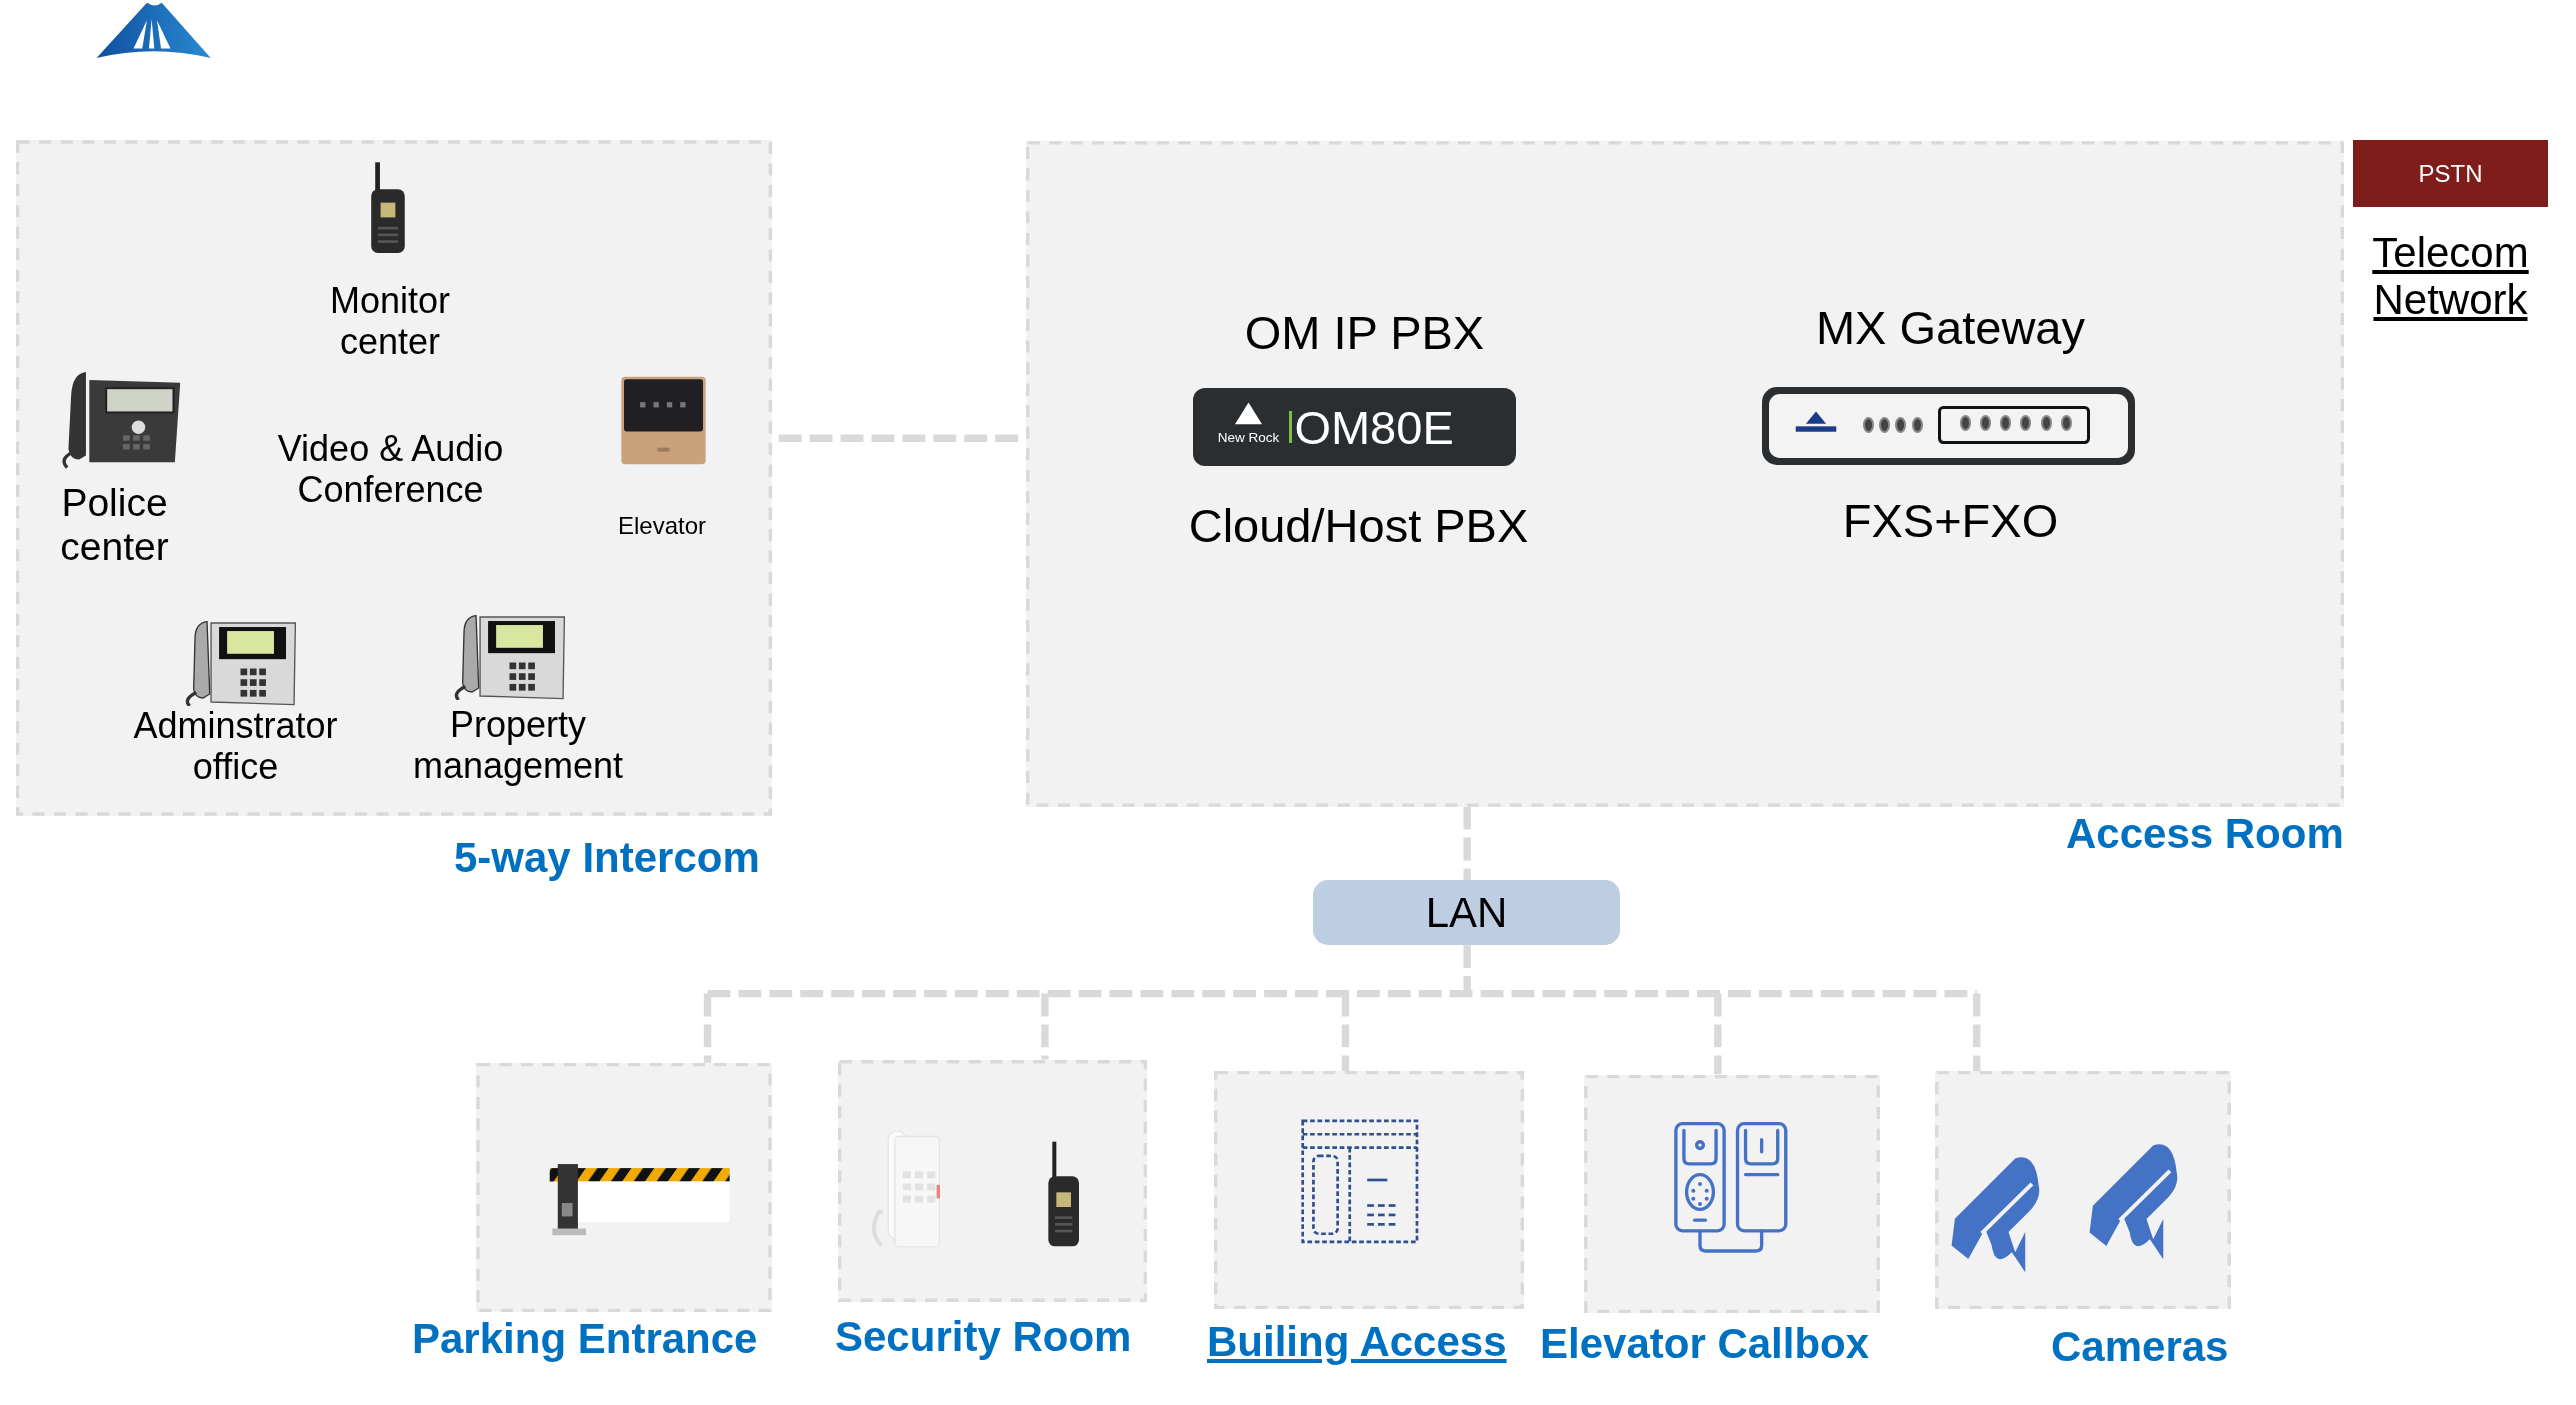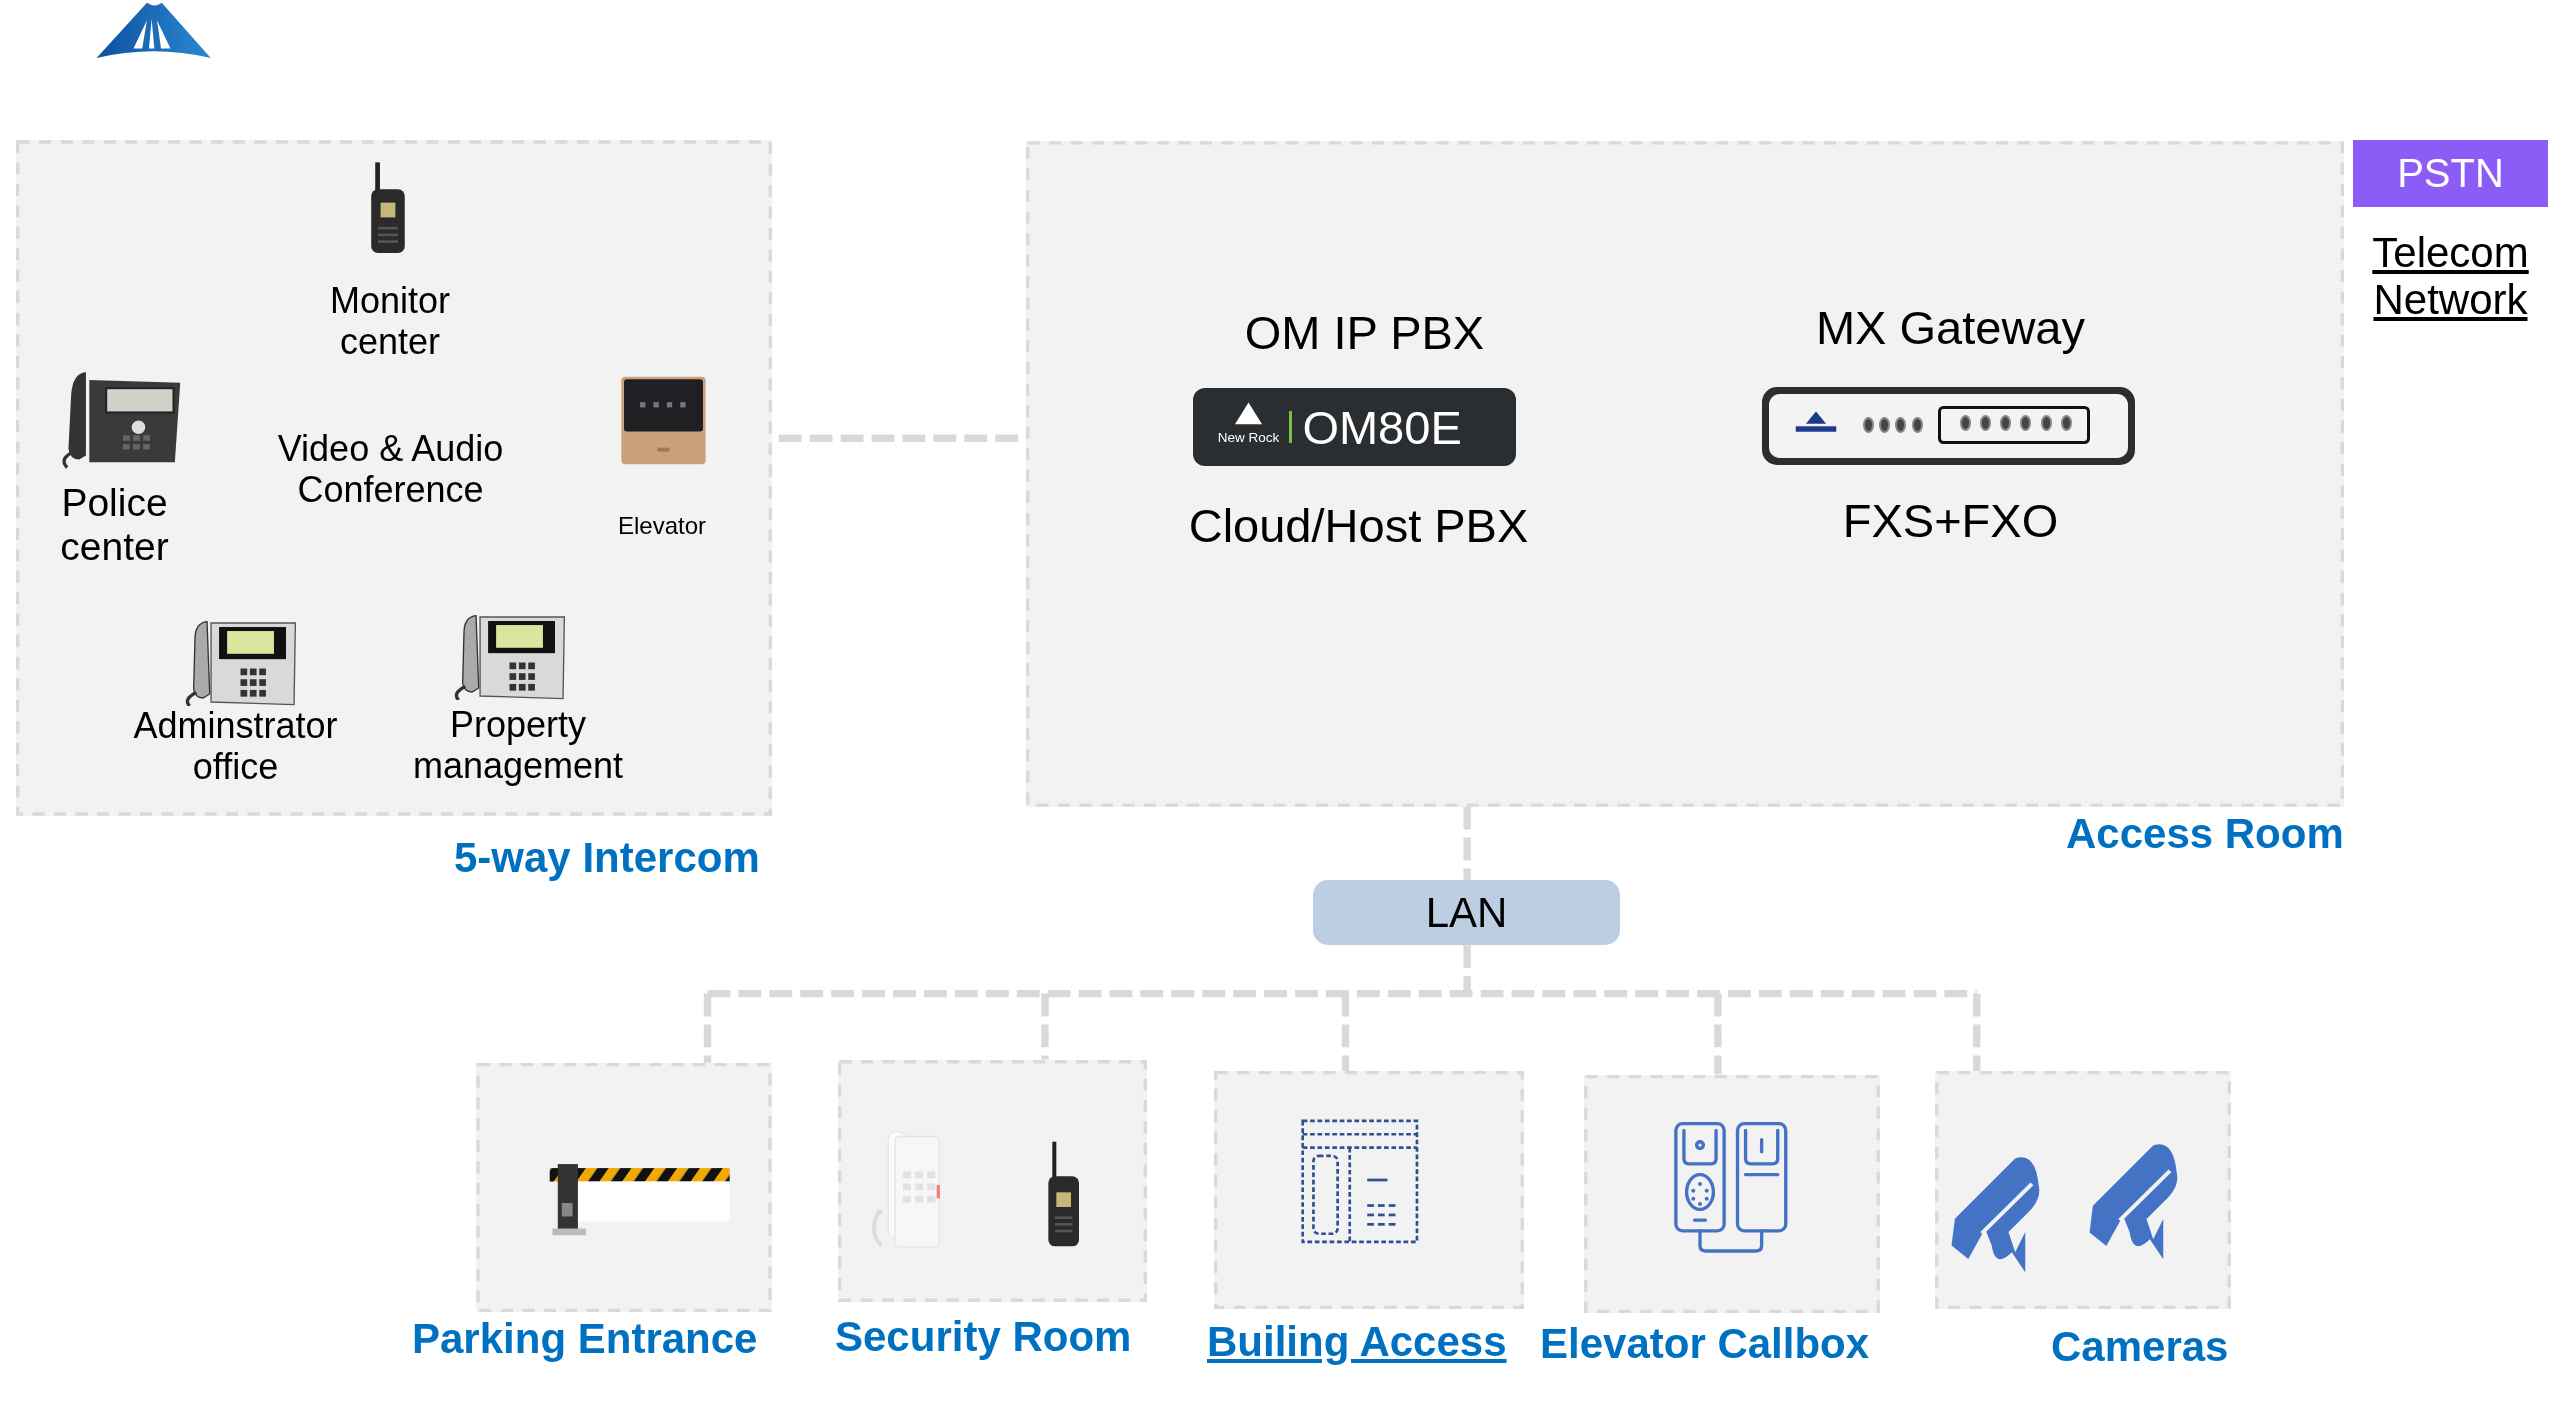--- a/index.html
+++ b/index.html
@@ -5,25 +5,25 @@
   html, body { margin:0; padding:0; background:#ffffff; }
   body { width:2576px; height:1405px; position:relative; overflow:hidden; font-family:"Liberation Sans", sans-serif; }
   .abs { position:absolute; }
   .zone { position:absolute; background:#f2f2f2; box-sizing:border-box; }
   .dashed-border { position:absolute; inset:0; pointer-events:none; }
   .lbl { position:absolute; color:#000; text-align:center; line-height:1.13; white-space:nowrap; }
   .blue-lbl { position:absolute; color:#0070c0; font-weight:bold; white-space:nowrap; font-size:42px; }
   svg.wires { position:absolute; left:0; top:0; }
   .logo-text { position:absolute; font-weight:bold; letter-spacing:4px; }
   .om80e { position:absolute; background:#2b2e30; border-radius:12px; display:flex; align-items:center; }
-  .om80e .txt { color:#fff; font-size:47px; margin-left:10px; }
+  .om80e .txt { color:#fff; font-size:47px; margin-left:2px; }
   .gateway { position:absolute; background:#2b2e30; border-radius:15px; }
   .gateway .face { position:absolute; left:6.7px; top:6.7px; right:6.7px; bottom:6.7px; background:#f3f3f3; border-radius:10.8px; }
   .dot { position:absolute; width:11.4px; height:16px; border-radius:50%; background:#444; border:2px solid #888; box-sizing:border-box; }
-  .pstn { position:absolute; background:#8b5cf6; color:#fff; display:flex; align-items:center; justify-content:center; font-size:40px; }
+  .pstn { position:absolute; background:#7f1d1d; color:#fff; display:flex; align-items:center; justify-content:center; font-size:24px; }
   .lan { position:absolute; background:#bdcde2; border-radius:15px; display:flex; align-items:center; justify-content:center; font-size:42px; color:#000; }
 </style>
 </head>
 <body>
 
 <svg class="wires" width="2576" height="1405" viewBox="0 0 3831 2090">
   <g stroke="#d9d9d9" stroke-width="11" fill="none" stroke-dasharray="34 12">
     <line x1="1158" y1="652" x2="1520" y2="652"></line>
     <line x1="2255" y1="634" x2="2620" y2="634"></line>
     <line x1="2182" y1="1200" x2="2182" y2="1309"></line>

